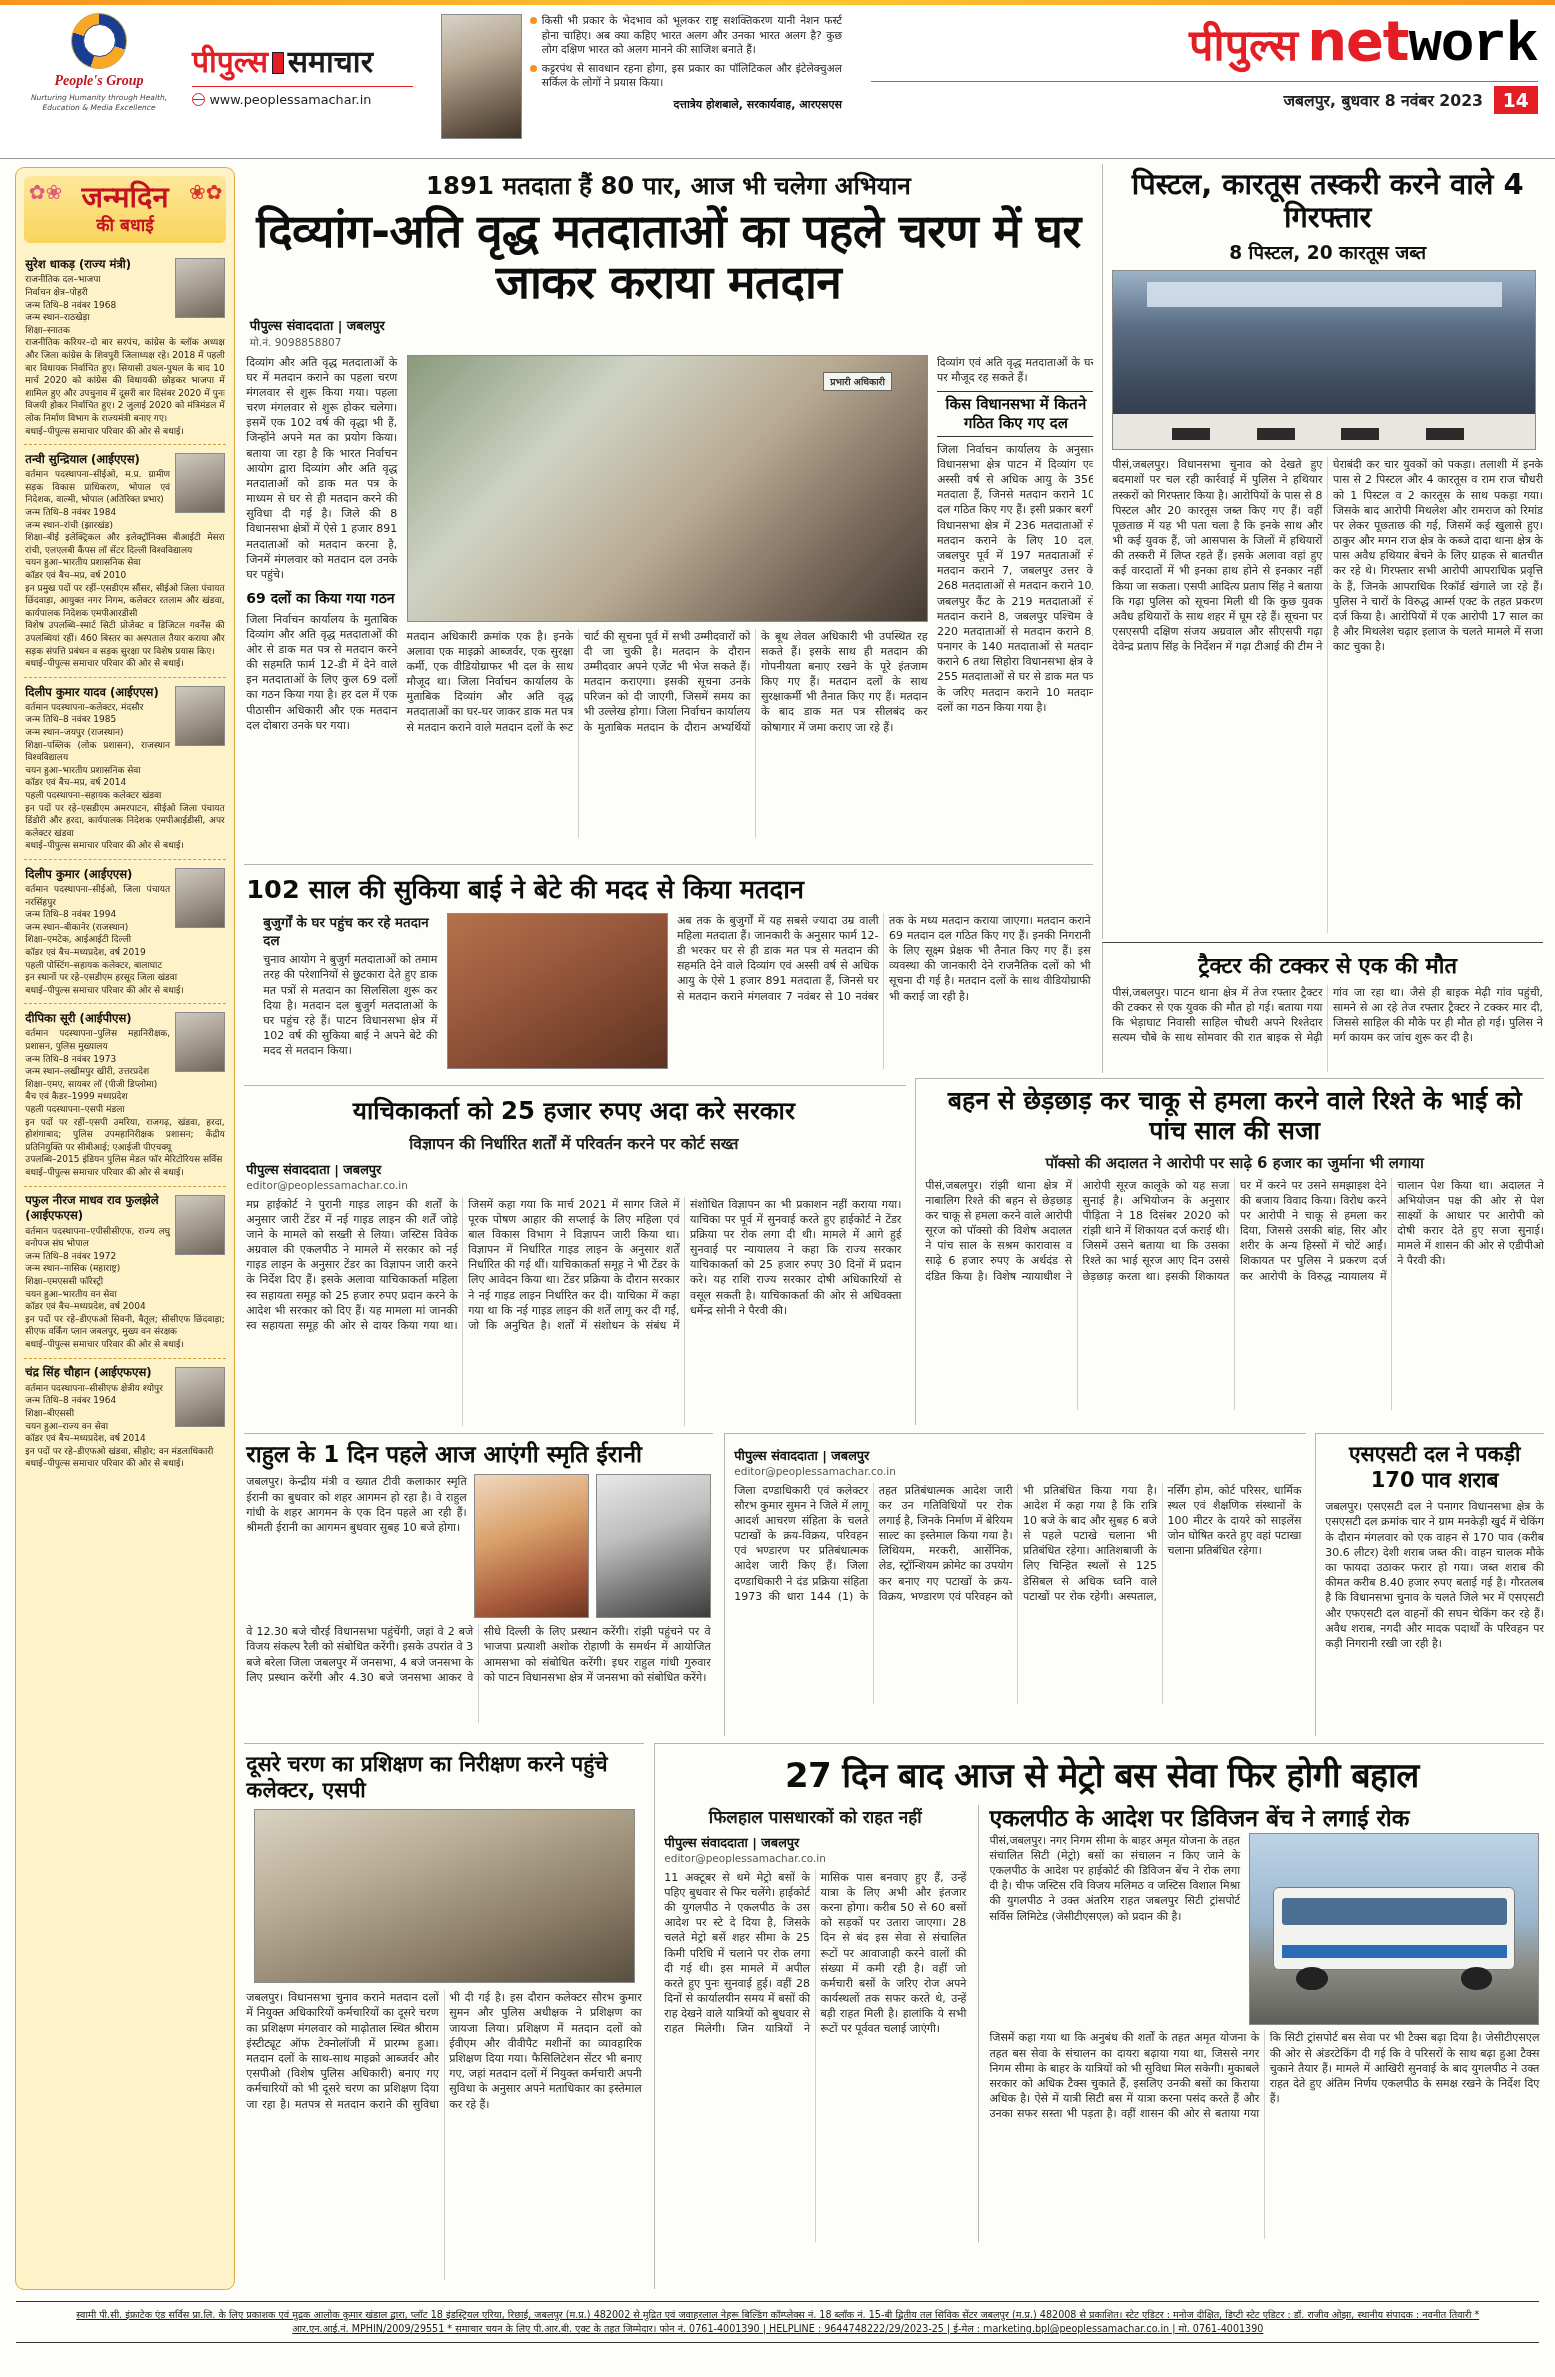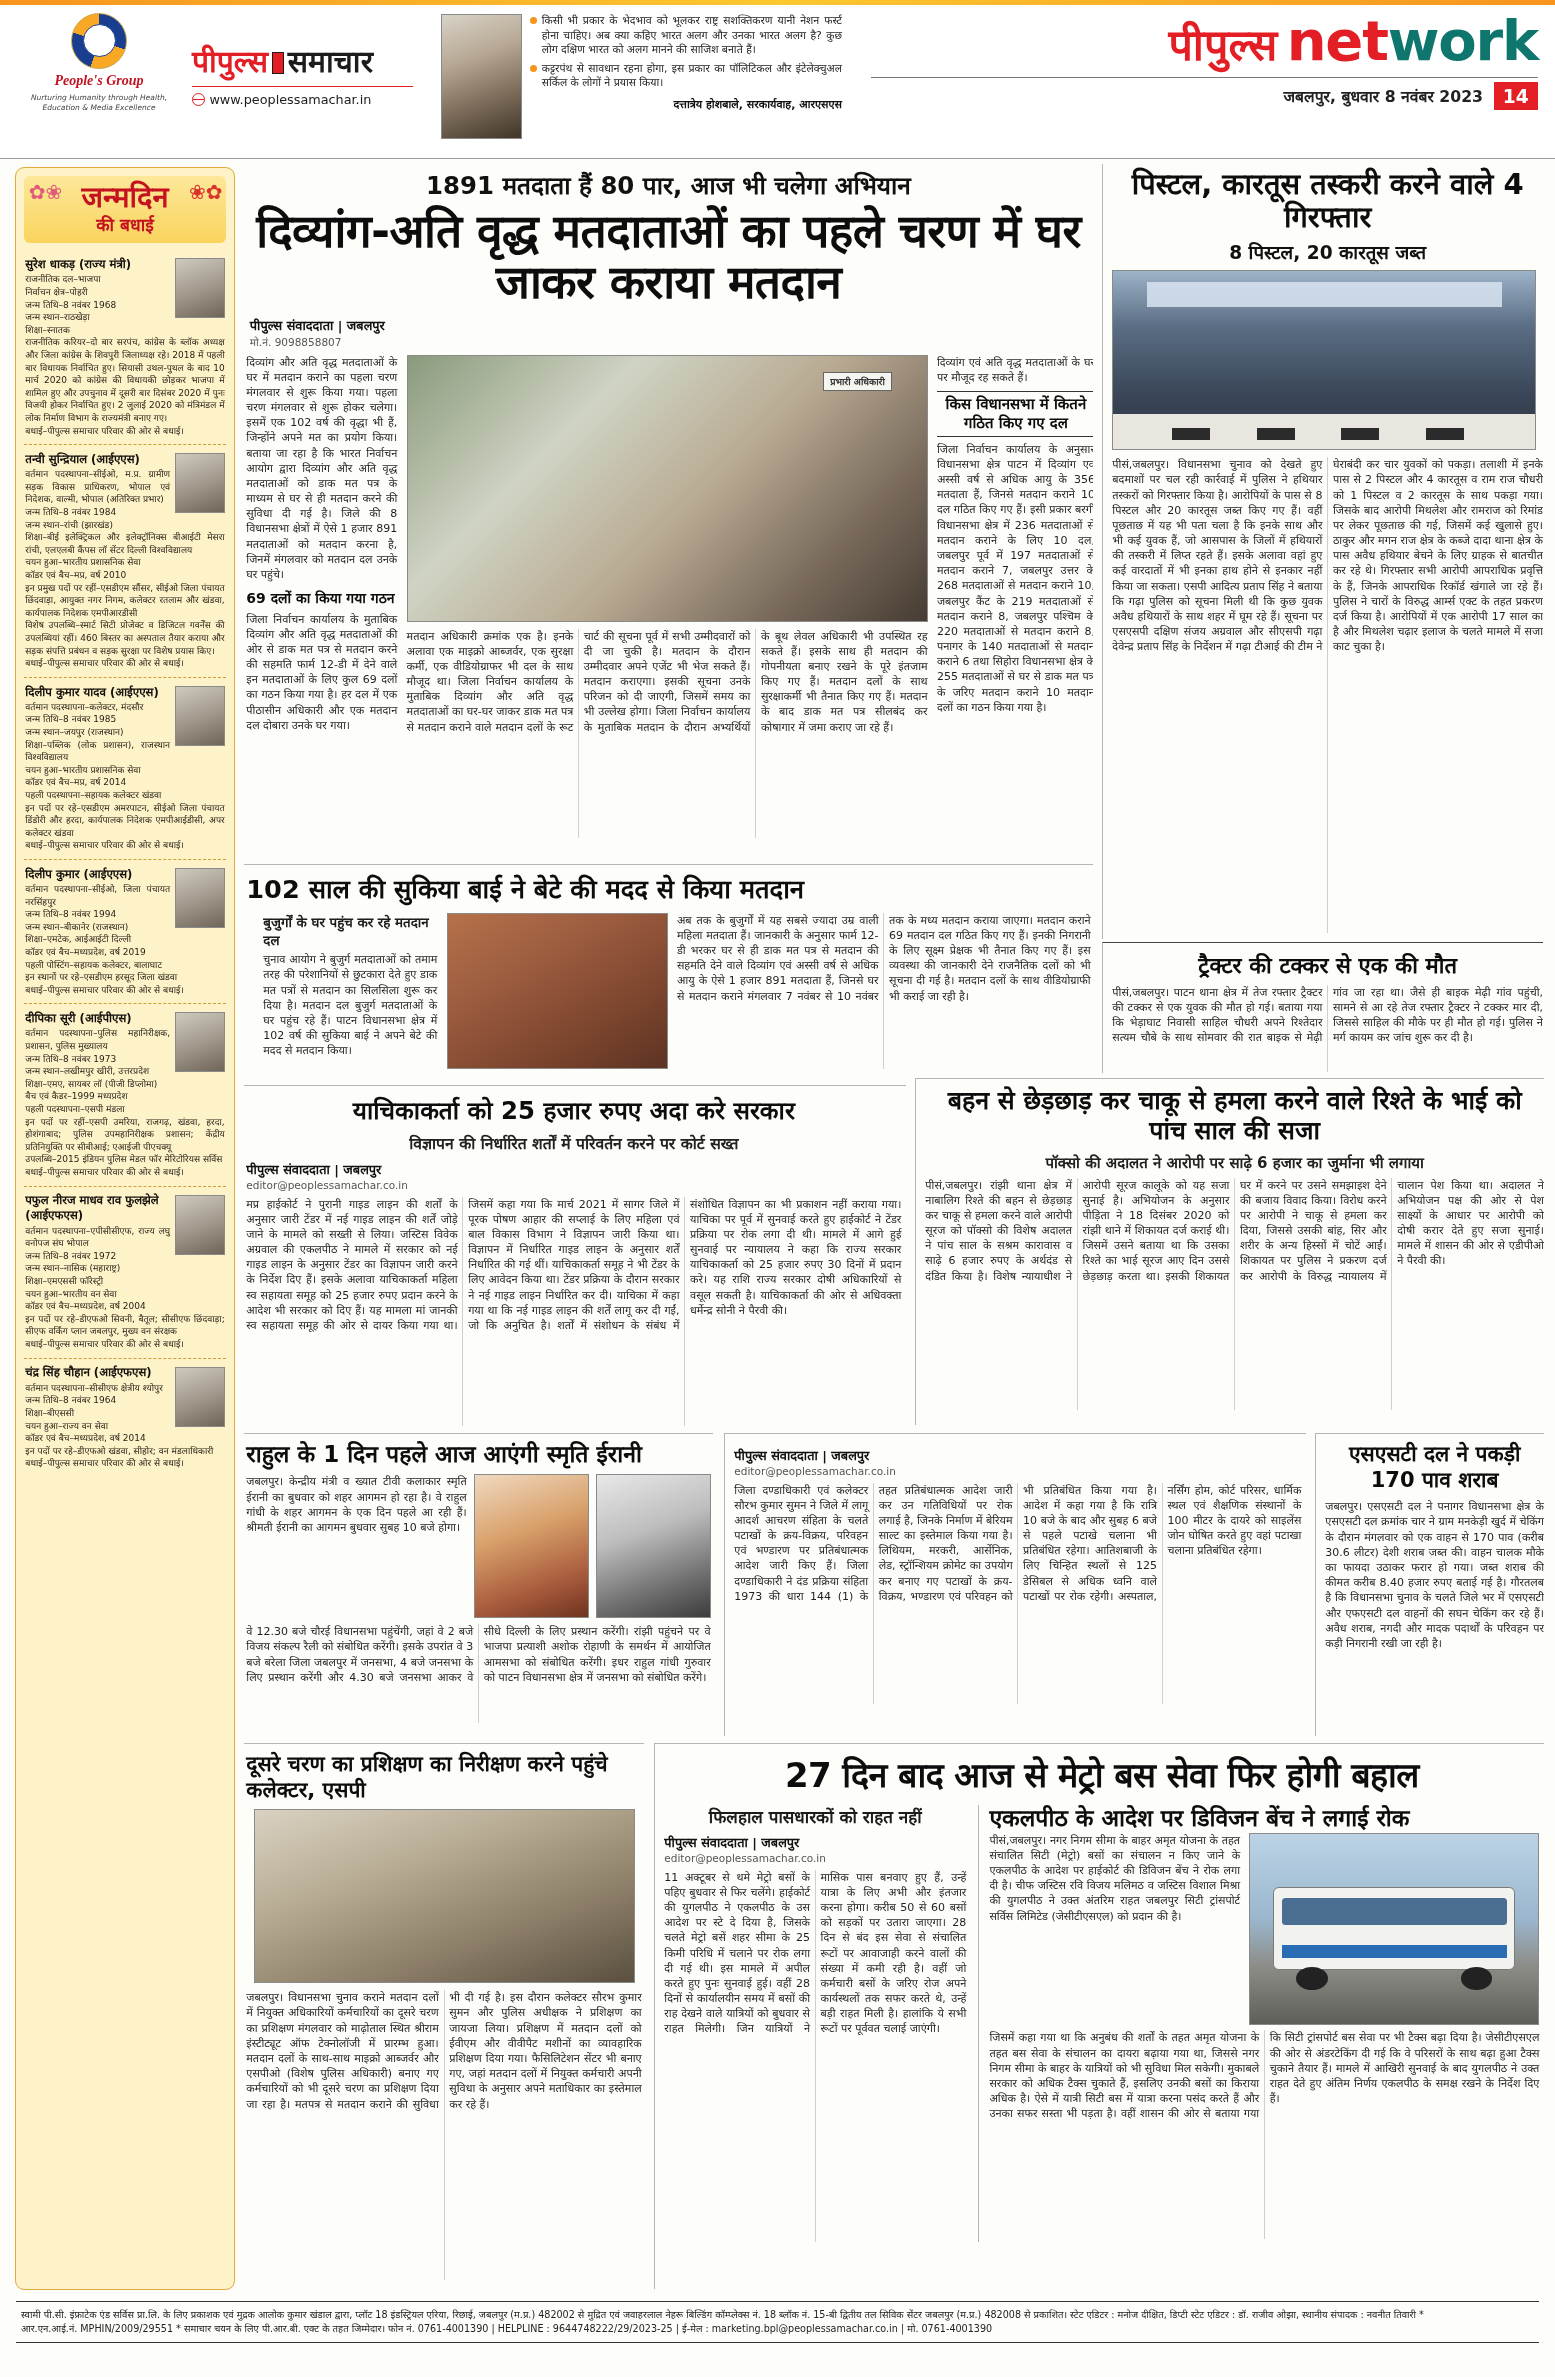--- a/index.html
+++ b/index.html
@@ -29,21 +29,21 @@
   .quote-photo { width:81px; height:125px; flex:none; border:0.6px solid #888;
                  background:linear-gradient(160deg,#d8d3c8 0%,#b7a894 35%,#6e5f4e 75%,#403529 100%); }
   .quote-texts { flex:1; }
   .quote-line { display:flex; gap:4.6px; font-size:10.7px; line-height:1.38; color:#222; margin-bottom:3.5px; text-align:justify; }
   .qdot { width:7px; height:7px; flex:none; margin-top:3.5px; border-radius:50%; background:#f7941d; }
   .quote-attr { text-align:right; font-weight:bold; font-size:11px; color:#111; margin-top:4.6px; }
   .network-block { position:absolute; left:871px; top:8.1px; width:667px; }
   .network-logo { text-align:right; white-space:nowrap; line-height:1; }
   .nl-hindi { color:#e31e24; font-weight:bold; font-size:43px; margin-right:9.3px; }
   .nl-net { color:#e31e24; font-weight:bold; font-size:56px; letter-spacing:-1.2px; }
-  .nl-work { color:#0f766e; font-weight:bold; font-size:56px; letter-spacing:-1.2px; }
+  .nl-work { color:#000000; font-weight:bold; font-size:56px; letter-spacing:-1.2px;font-family:Liberation Mono, monospace; }
   .date-row { margin-top:8.1px; border-top:1.2px solid #777; padding-top:4.6px; display:flex; justify-content:flex-end; align-items:center; gap:10.5px; }
   .dateline { font-size:15.7px; font-weight:bold; color:#222; }
   .pageno { background:#e31e24; color:#fff; font-weight:bold; font-size:18.6px; padding:3.5px 9.3px; }
 
   
   .sidebar { position:absolute; left:15px; top:167px; width:220px; height:2123px;
              background:#fdf2c8; border:1.7px solid #e0a93c; border-radius:9.3px; padding:8.1px 8.1px 5.8px; overflow:hidden; }
   .sb-header { position:relative; background:linear-gradient(180deg,#fde89a,#f9d45c); border-radius:5.8px; padding:5.8px 4.6px 7px; text-align:center; margin-bottom:7px; }
   .sb-title { color:#c41220; font-weight:bold; font-size:29px; line-height:1.05; }
   .sb-subtitle { color:#c41220; font-weight:bold; font-size:17.4px; }
@@ -145,21 +145,21 @@
   .metro-sub { text-align:center; font-weight:bold; font-size:17px; margin-bottom:4.6px; }
   .metro-rh { font-weight:bold; font-size:23px; line-height:1.2; color:#0d0d0d; margin-bottom:0; }
   .metro-rrow { display:flex; gap:9.3px; margin-bottom:5.8px; }
   .bus-photo { width:290px; height:192px; background:linear-gradient(180deg,#bcd3e6 0%,#9ab6cd 45%,#8c8c86 70%,#5f5f5a 100%); }
   .bus-body { position:absolute; left:8%; top:28%; width:84%; height:44%; background:#f2f2ee; border:1.2px solid #7a7a76; border-radius:5.8px; }
   .bus-windows { position:absolute; left:3%; top:12%; width:94%; height:34%; background:#4a6f93; border-radius:3.5px; }
   .bus-stripe { position:absolute; left:3%; bottom:14%; width:94%; height:16%; background:#2a6db5; }
   .bus-wheel { position:absolute; bottom:18%; width:11%; height:12%; background:#222; border-radius:50%; }
 
   
-  .footer { position:absolute; left:16.3px; top:2301px; width:1523px; border-top:1.7px solid #333; border-bottom:1.7px solid #333; padding:5.8px 4.6px; text-align:left; }
+  .footer { position:absolute; left:16.3px; top:2301px; width:1523px; border-top:1.7px solid #333; border-bottom:1.7px solid #333; padding:5.8px 4.6px; text-align:center;text-decoration:underline; }
   .footer-line { font-size:9.6px; color:#222; line-height:1.5; }
 </style>
 </head>
 <body>
 
 <div class="page">
   <div class="topbar"></div>
 
   <header class="masthead">
     <div class="pg-block">

